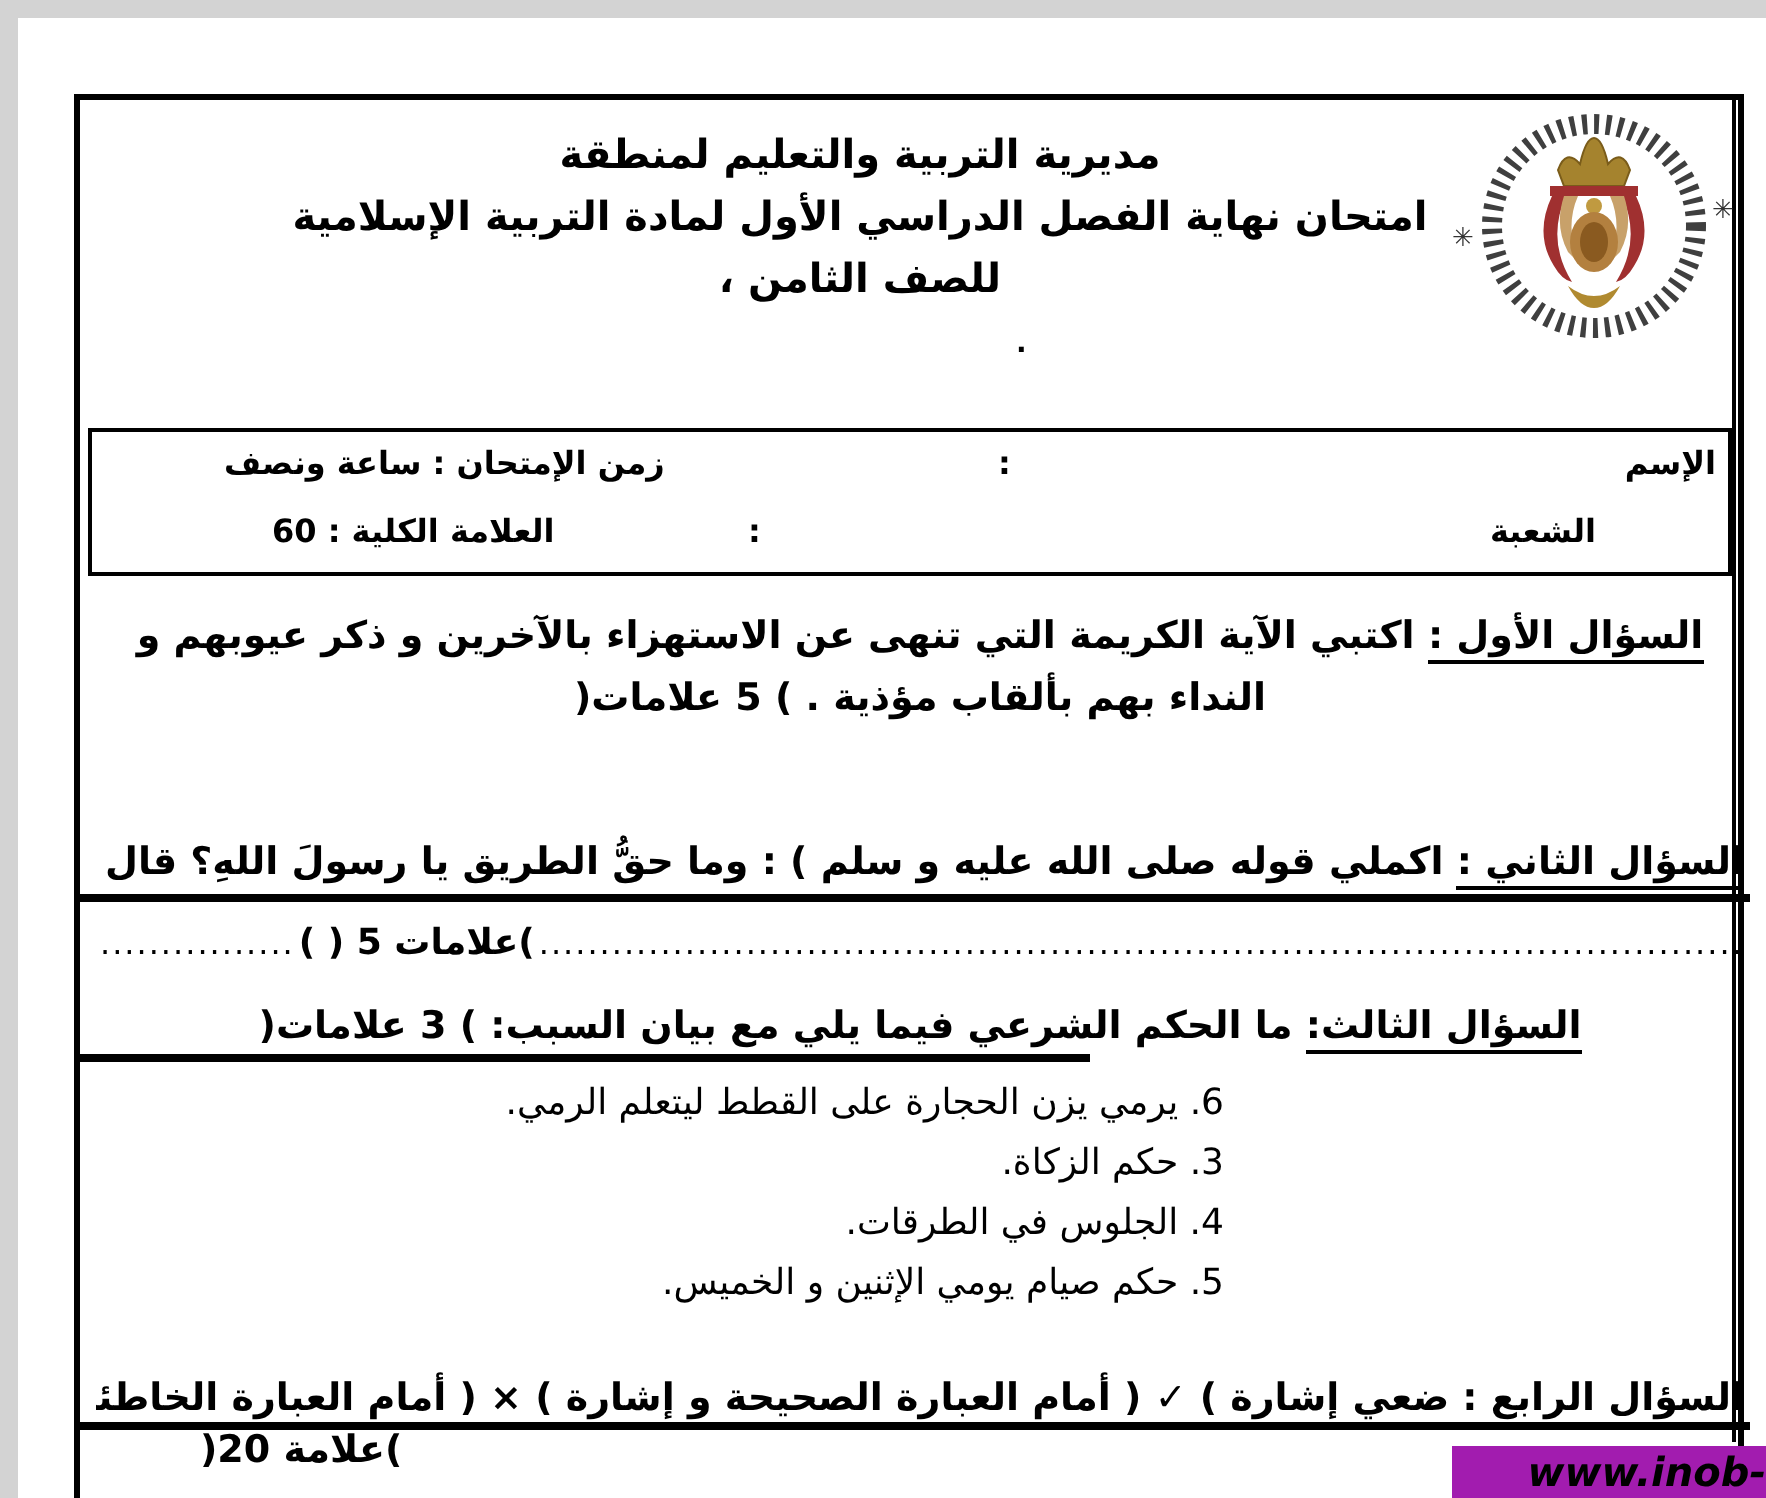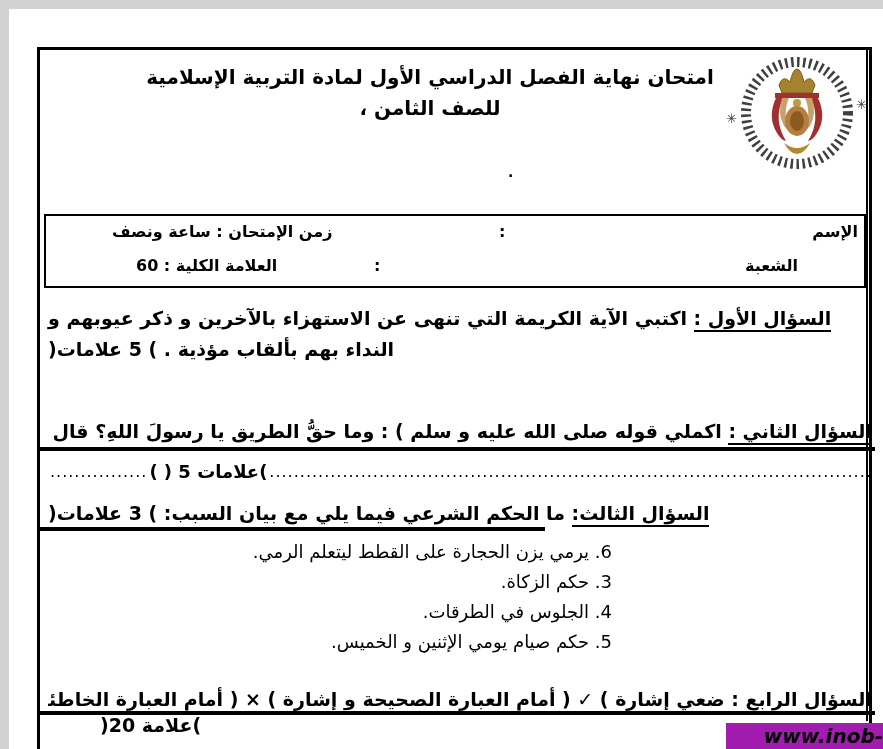--- a/index.html
+++ b/index.html
@@ -11,21 +11,21 @@
   .strip-top{position:absolute;left:0;top:0;width:883px;height:9px;background:#d3d3d3;}
   .strip-left{position:absolute;left:0;top:0;width:9px;height:749px;background:#d3d3d3;}
   .main-border{position:absolute;left:37px;top:47px;width:835px;height:720px;border:3px solid #000;box-sizing:border-box;}
   .inner-right-line{position:absolute;left:866px;top:47px;width:2px;height:674px;background:#000;}
   .header-titles{position:absolute;left:60px;top:62px;width:740px;text-align:center;direction:rtl;}
   .header-titles div{font-weight:bold;font-size:20px;line-height:31px;white-space:nowrap;}
   .header-dot{position:absolute;left:508px;top:164px;font-weight:bold;font-size:14px;}
   .logo{position:absolute;left:724px;top:53px;width:146px;height:122px;}
   .info-box{position:absolute;left:44px;top:214px;width:822px;height:74px;border:2px solid #000;box-sizing:border-box;}
   .info-box span{position:absolute;font-weight:bold;font-size:16px;white-space:nowrap;direction:rtl;margin-left:44px;}
-  .q{position:absolute;left:48px;width:824px;direction:rtl;text-align:left;font-weight:bold;font-size:19px;line-height:31px;}
+  .q{position:absolute;left:48px;width:824px;direction:rtl;text-align:center;font-weight:bold;font-size:19px;line-height:31px;}
   .nowrap{white-space:nowrap;overflow:hidden;}
   .u{border-bottom:2px solid #000;padding-bottom:1px;}
   .hr{position:absolute;background:#000;height:4px;}
   .dots-row{position:absolute;left:50px;top:456px;width:820px;height:30px;display:flex;direction:ltr;align-items:center;overflow:hidden;}
   .dots-row .dots{font-size:16px;letter-spacing:1px;white-space:nowrap;overflow:hidden;}
   .dots-row .dots-r{flex:1;}
   .dots-row .marks{font-weight:bold;font-size:18px;white-space:nowrap;direction:ltr;padding:0 2px;}
   .items{position:absolute;left:45px;top:537px;width:567px;direction:rtl;text-align:right;font-size:18px;line-height:30px;}
   .items .item{white-space:nowrap;}
   .items .item.indent{margin-right:66px;}
@@ -54,20 +54,21 @@
   <path d="M94 45 q9 19 -1 35 q-4 7 -9 8 q13 -21 3 -43 z" fill="#a03030"></path>
   <path d="M58 45 q-5 15 2 28 l6 6 q-8 -18 -1 -34 z" fill="#c8a16a"></path>
   <path d="M88 45 q5 15 -2 28 l-6 6 q8 -18 1 -34 z" fill="#c8a16a"></path>
   <circle cx="73" cy="50" r="4" fill="#c09a40"></circle>
   <ellipse cx="73" cy="68" rx="12" ry="15" fill="#b3803f"></ellipse>
   <ellipse cx="73" cy="68" rx="7" ry="10" fill="#8a5a20"></ellipse>
   <path d="M60 90 q13 10 26 0 q-6 11 -13 11 q-7 0 -13 -11 z" fill="#b08a30"></path>
 </svg>
 
 <div class="header-titles">
+  <div>مديرية التربية والتعليم لمنطقة</div>
   <div>امتحان نهاية الفصل الدراسي الأول لمادة التربية الإسلامية</div>
   <div>للصف الثامن ،</div>
 </div>
 <div class="header-dot">.</div>
 
 <div class="info-box">
   <span style="right:6px;top:6px;">الإسم</span>
   <span style="left:409px;top:6px;">:</span>
   <span style="left:22px;top:6px;">زمن الإمتحان : ساعة ونصف</span>
   <span style="right:66px;top:40px;">الشعبة</span>

